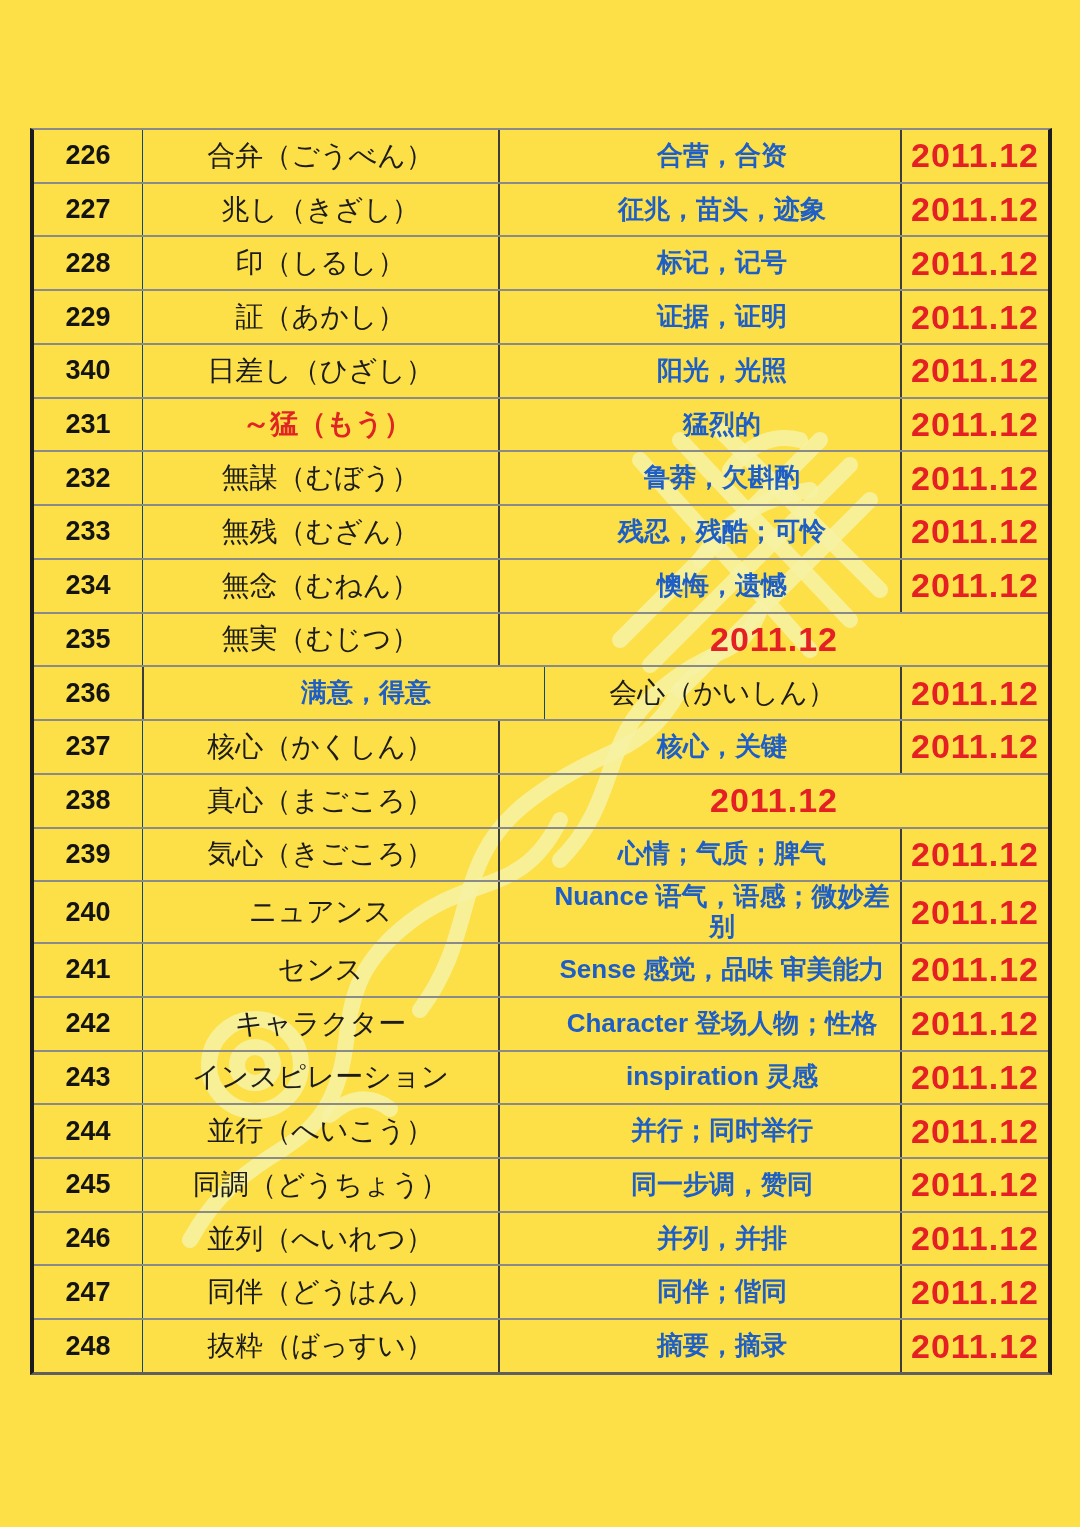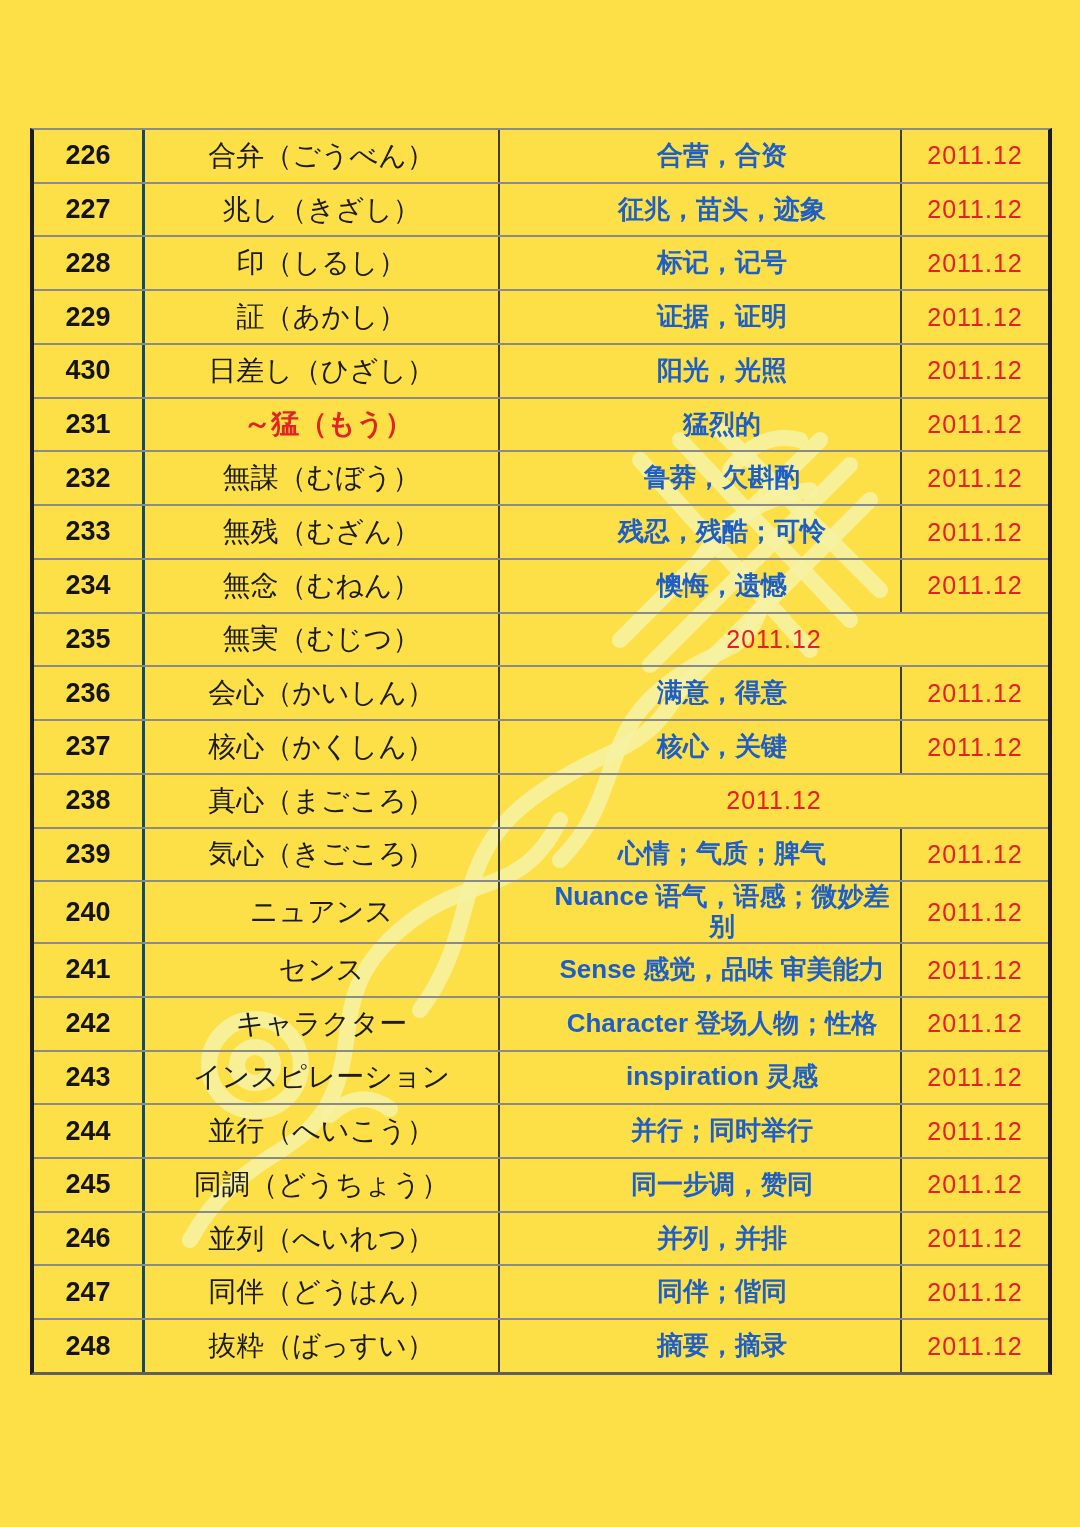--- a/index.html
+++ b/index.html
@@ -37,34 +37,34 @@
     box-sizing:border-box;
     text-align:center;
     line-height:1.15;
   }
   .c-no{
     width:108px;
     font-size:27px;font-weight:bold;color:#141414;
   }
   .c-jp{
     width:356px;
-    border-left:3px solid #0c4a6e;
+    border-left:1px solid #0c4a6e;
     font-family:Liberation Sans, sans-serif;
     font-size:28px;font-weight:500;color:#1c1c1c;
   }
   .c-jp.red{color:#e02423;font-weight:bold;padding-left:13px;}
   .c-cn{
     width:402px;
     border-left:2px solid #3d3d3d;
     font-size:26px;font-weight:bold;color:#1d5ec7;padding-left:44px;
   }
   .c-date{
     flex:1;
     border-left:2px solid #3d3d3d;
-    font-size:25px;font-weight:normal;color:#e42024;
+    font-size:34px;font-weight:bold;color:#e42024;
     letter-spacing:1px;
   }
 </style>
 </head>
 <body>
 
 <div class="page">
 
   <svg class="watermark" viewBox="0 0 1080 1527" fill="none">
     <g stroke="#f7f2a4" stroke-opacity="0.85" stroke-width="16" stroke-linecap="round" fill="none">
@@ -112,21 +112,21 @@
     </div>
 
     <div class="row">
       <div class="cell c-no">229</div>
       <div class="cell c-jp">証（あかし）</div>
       <div class="cell c-cn">证据，证明</div>
       <div class="cell c-date">2011.12</div>
     </div>
 
     <div class="row">
-      <div class="cell c-no">430</div>
+      <div class="cell c-no">340</div>
       <div class="cell c-jp">日差し（ひざし）</div>
       <div class="cell c-cn">阳光，光照</div>
       <div class="cell c-date">2011.12</div>
     </div>
 
     <div class="row">
       <div class="cell c-no">231</div>
       <div class="cell c-jp red">～猛（もう）</div>
       <div class="cell c-cn">猛烈的</div>
       <div class="cell c-date">2011.12</div>
@@ -154,22 +154,22 @@
     </div>
 
     <div class="row">
       <div class="cell c-no">235</div>
       <div class="cell c-jp">無実（むじつ）</div>
       <div class="cell c-date">2011.12</div>
     </div>
 
     <div class="row">
       <div class="cell c-no">236</div>
+      <div class="cell c-cn">满意，得意</div>
       <div class="cell c-jp">会心（かいしん）</div>
-      <div class="cell c-cn">满意，得意</div>
       <div class="cell c-date">2011.12</div>
     </div>
 
     <div class="row">
       <div class="cell c-no">237</div>
       <div class="cell c-jp">核心（かくしん）</div>
       <div class="cell c-cn">核心，关键</div>
       <div class="cell c-date">2011.12</div>
     </div>
 

